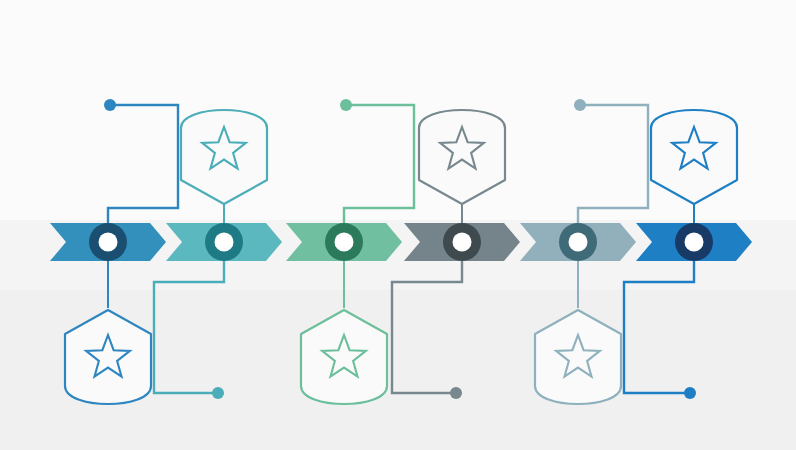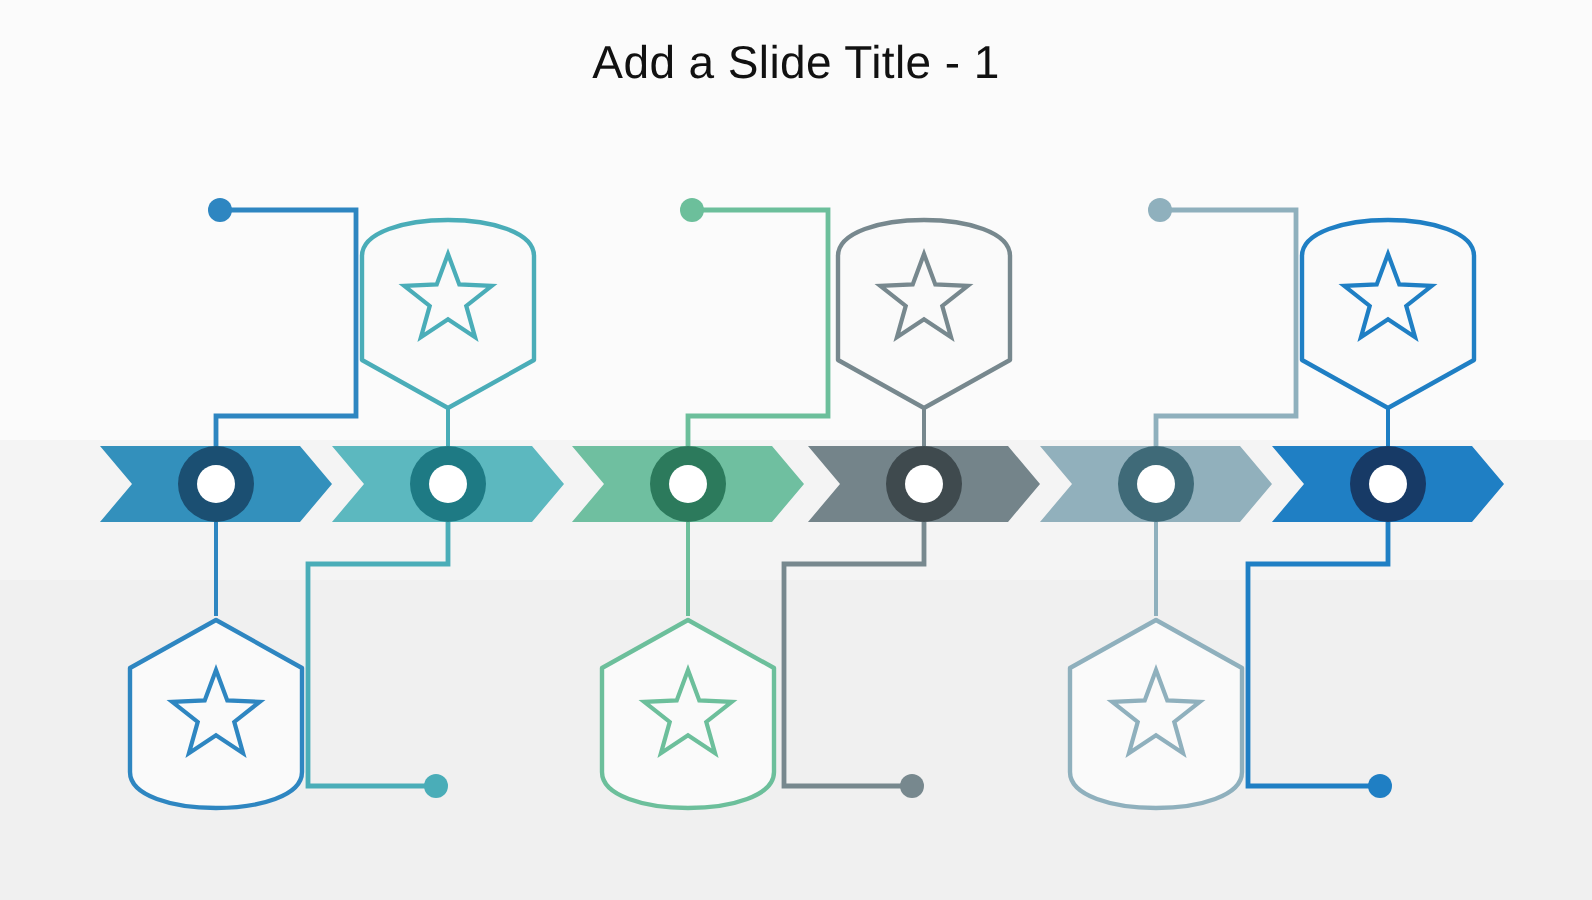--- a/index.html
+++ b/index.html
@@ -39,21 +39,20 @@
 </style>
 </head>
 <body>
 
 <div id="slide">
 
   <div class="band band-1"></div>
   <div class="band band-2"></div>
   <div class="band band-3"></div>
 
-  <div id="title">Add a Slide Title - 1</div>
 
   <svg id="art" viewBox="0 0 796 450" xmlns="http://www.w3.org/2000/svg">
     <g id="layer-connectors">
         <path d="M108,260 L108,308" stroke="#2e86c1" stroke-width="2" fill="none"></path>
         <path d="M108,226 L108,208 L178,208 L178,105 L110,105" stroke="#2e86c1" stroke-width="2.4" fill="none" stroke-linejoin="miter"></path>
         <circle cx="110" cy="105" r="6" fill="#2e86c1"></circle>
         <path d="M224,224 L224,192" stroke="#4aadb8" stroke-width="2" fill="none"></path>
         <path d="M224,258 L224,282 L154,282 L154,393 L218,393" stroke="#4aadb8" stroke-width="2.4" fill="none" stroke-linejoin="miter"></path>
         <circle cx="218" cy="393" r="6" fill="#4aadb8"></circle>
         <path d="M344,260 L344,308" stroke="#6cbf9b" stroke-width="2" fill="none"></path>

